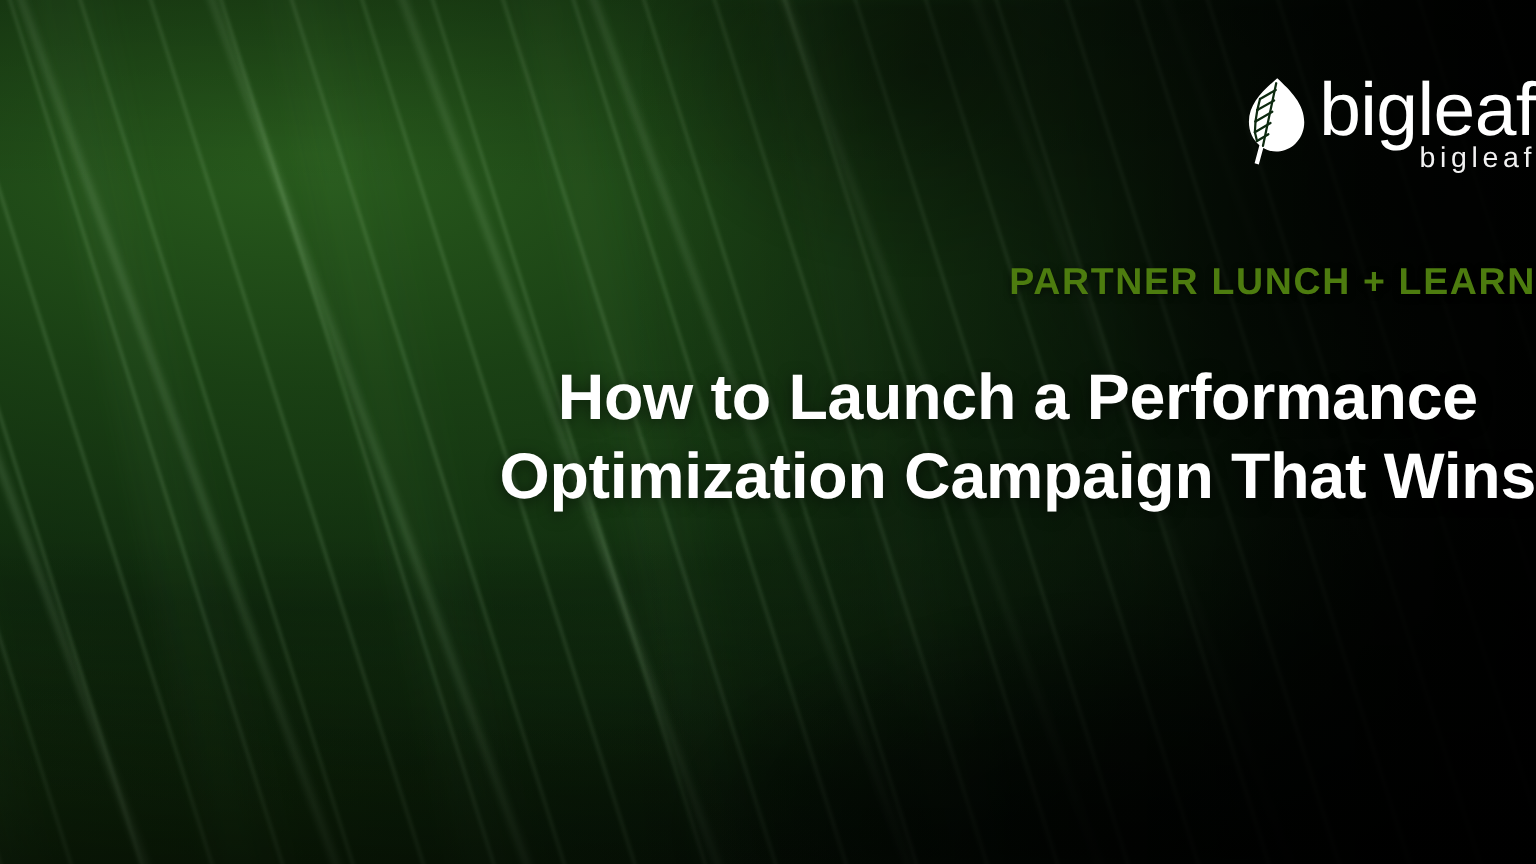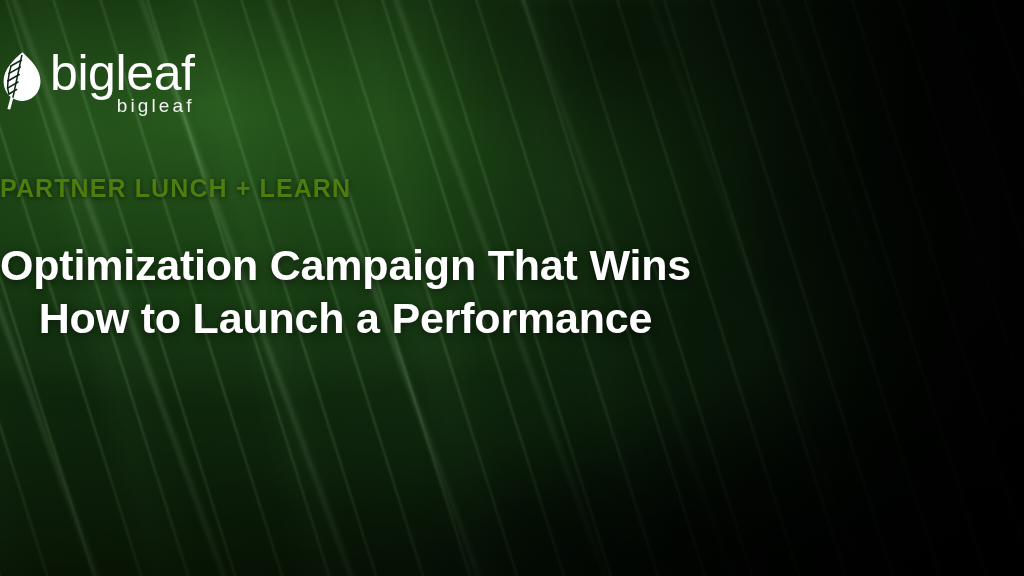--- a/index.html
+++ b/index.html
@@ -96,21 +96,21 @@
       radial-gradient(26% 34% at 60% 8%, rgba(0,0,0,0.35) 0%, rgba(0,0,0,0) 70%);
     filter: blur(4px);
   }
 
   
   .content {
     position: absolute;
     inset: 0;
     display: flex;
     flex-direction: column;
-    align-items: flex-start;
+    align-items: flex-end;
   }
 
   
   .logo {
     margin-top: 46px;
     display: flex;
     align-items: flex-start;
     height: 68px;
   }
   .logo-mark {
@@ -206,18 +206,18 @@
       </span>
       <span class="logo-words">
         <span class="logo-word-main">bigleaf</span>
         <span class="logo-word-sub">bigleaf</span>
       </span>
     </div>
 
     <div class="eyebrow">PARTNER LUNCH + LEARN</div>
 
     <div class="headline">
+      <span class="hl-line">How to Launch a Performance</span>
       <span class="hl-line">Optimization Campaign That Wins</span>
-      <span class="hl-line">How to Launch a Performance</span>
     </div>
 
   </div>
 </div>
 
 </body></html>

